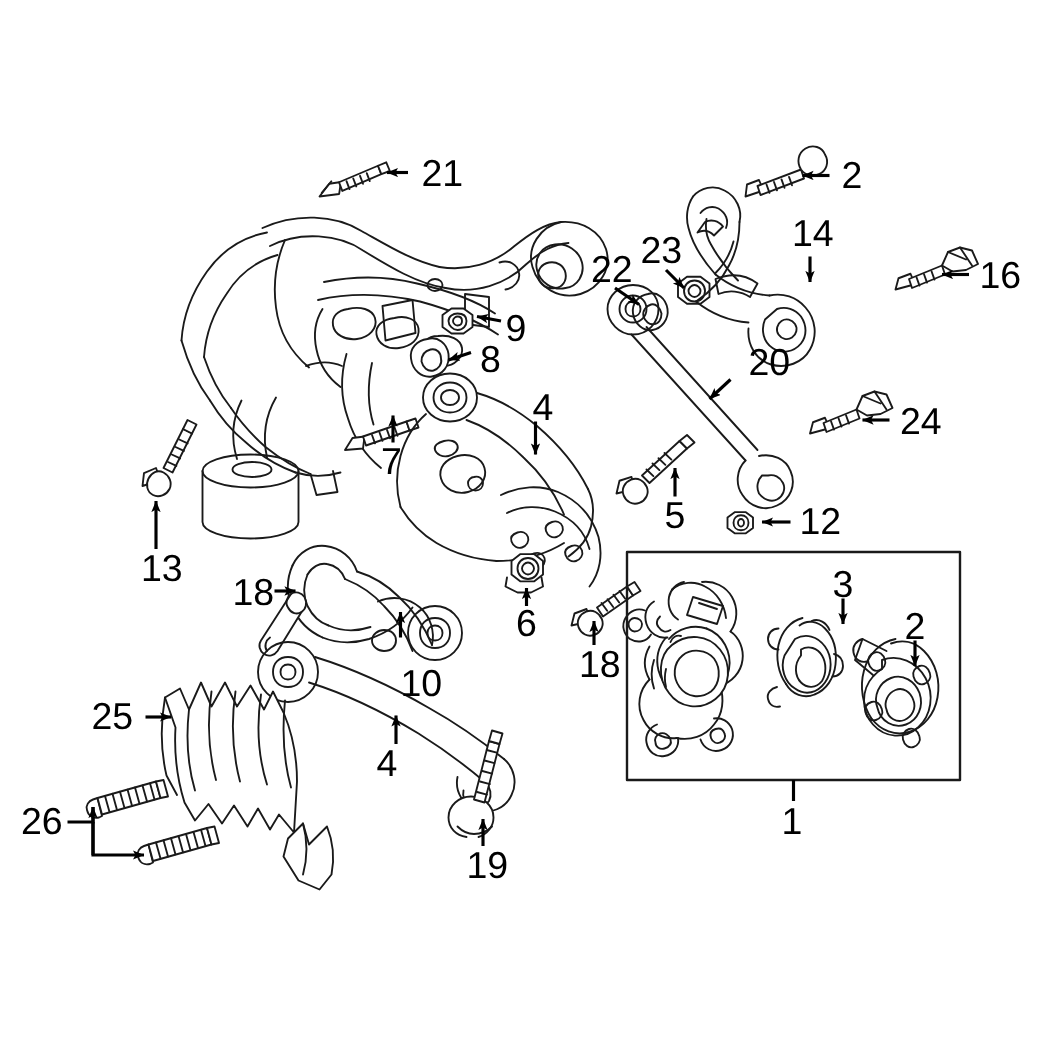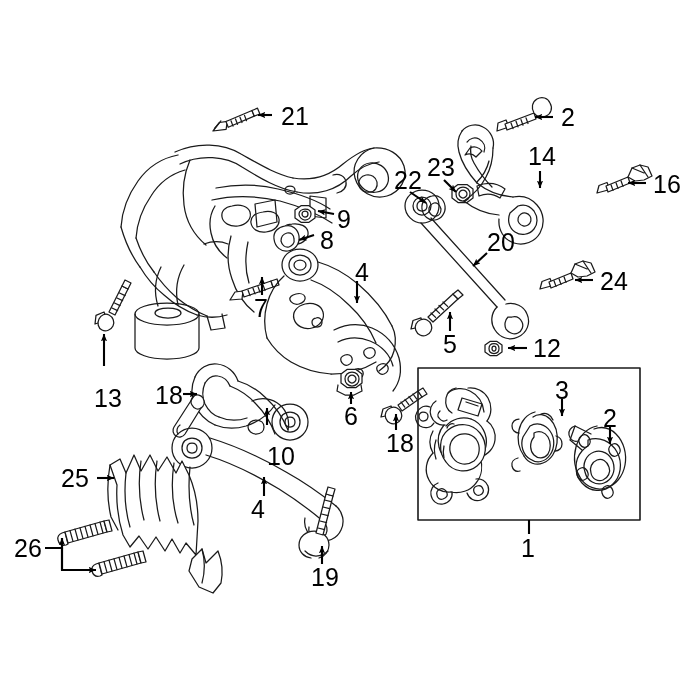--- a/index.html
+++ b/index.html
@@ -396,35 +396,35 @@
     <path d="M45,548 L62,548 L62,538" marker-end="url(#ah)"></path>
     <path d="M62,548 L62,570 L96,570" marker-end="url(#ah)"></path>
     <line x1="62" y1="538" x2="62" y2="570"></line>
   </g>
 </svg>
 
 <div class="callout" style="left:281px;top:104px;">21</div>
 <div class="callout" style="left:337px;top:207px;">9</div>
 <div class="callout" style="left:320px;top:228px;">8</div>
 <div class="callout" style="left:254px;top:296px;">7</div>
-<div class="callout" style="left:94px;top:386px;">13</div>
+<div class="callout" style="left:94px;top:367px;">13</div>
 <div class="callout" style="left:355px;top:260px;">4</div>
 <div class="callout" style="left:443px;top:332px;">5</div>
 <div class="callout" style="left:344px;top:404px;">6</div>
 <div class="callout" style="left:254px;top:444px;margin-left:13px;">10</div>
 <div class="callout" style="left:386px;top:431px;">18</div>
 <div class="callout" style="left:533px;top:336px;text-align:right;">12</div>
 <div class="callout" style="left:155px;top:383px;">18</div>
 <div class="callout" style="left:251px;top:497px;">4</div>
 <div class="callout" style="left:311px;top:565px;">19</div>
 <div class="callout" style="left:61px;top:466px;">25</div>
 <div class="callout" style="left:14px;top:536px;">26</div>
 <div class="callout" style="left:394px;top:168px;">22</div>
 <div class="callout" style="left:427px;top:155px;">23</div>
-<div class="callout" style="left:487px;top:230px;">20</div>
+<div class="callout" style="left:499px;top:230px;">20</div>
 <div class="callout" style="left:528px;top:144px;">14</div>
 <div class="callout" style="left:561px;top:105px;">2</div>
 <div class="callout" style="left:653px;top:172px;">16</div>
 <div class="callout" style="left:600px;top:269px;">24</div>
 <div class="callout" style="left:555px;top:378px;">3</div>
 <div class="callout" style="left:603px;top:406px;">2</div>
 <div class="callout" style="left:521px;top:536px;">1</div>
 
 </div>
 

